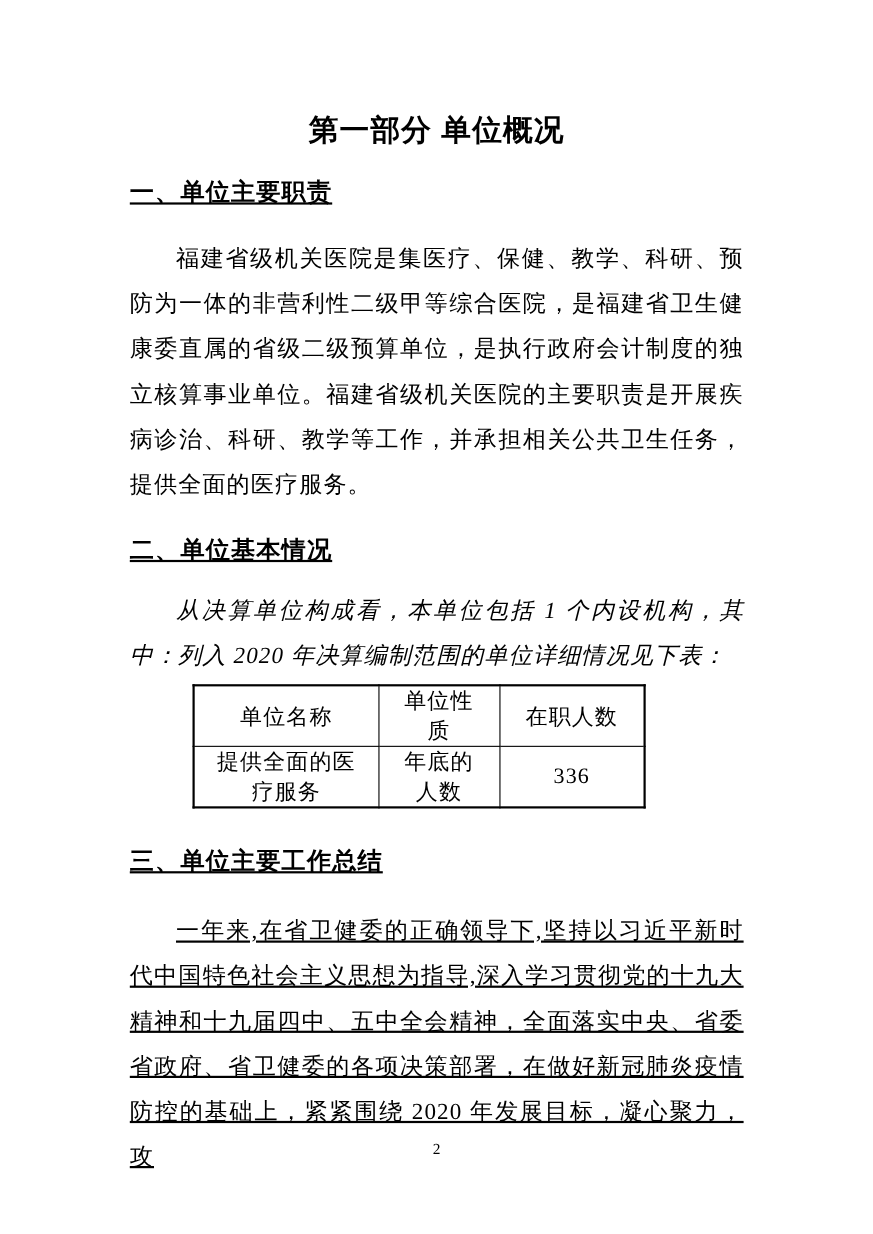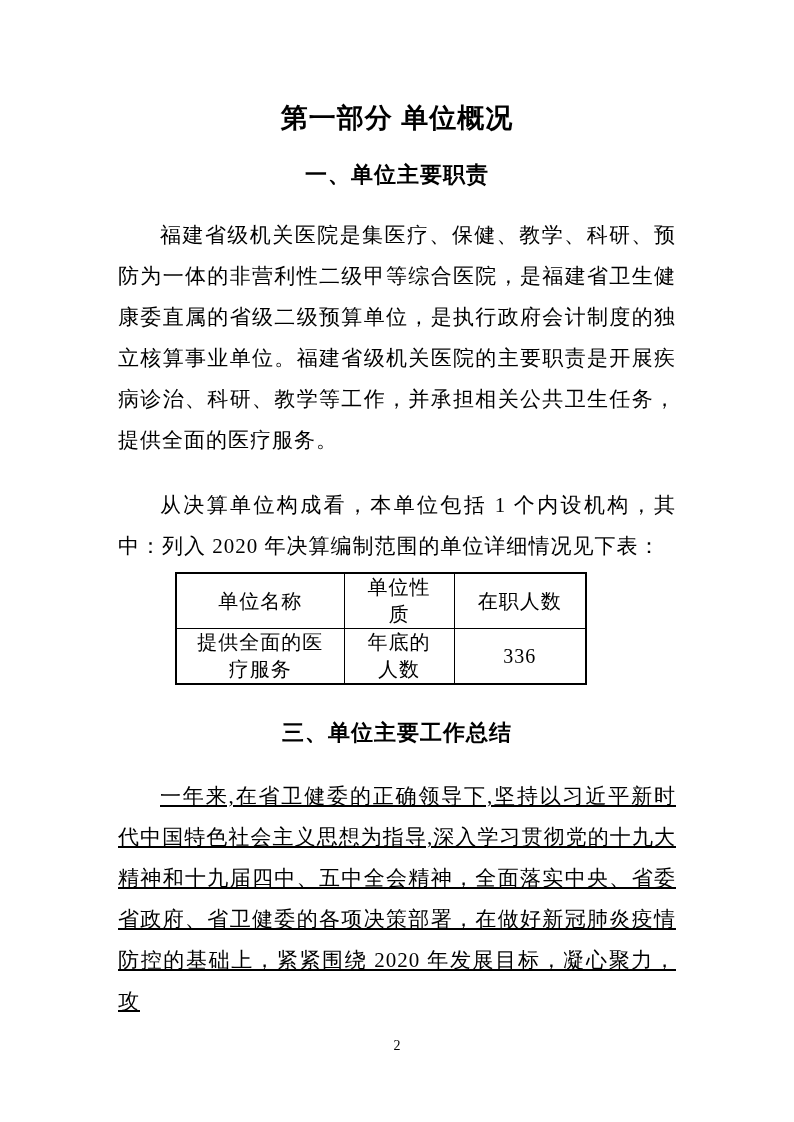--- a/index.html
+++ b/index.html
@@ -22,34 +22,35 @@
     line-height: 30px;
     text-align: center;
     letter-spacing: 1px;
   }
   .sec-heading {
     font-family: "Liberation Sans", "DejaVu Sans", sans-serif;
     font-weight: bold;
     font-size: 22px;
     line-height: 23px;
     letter-spacing: 1px;
-    text-align: center;
+    text-align: left;
+    text-decoration: underline;
   }
   .h-duties  { margin-top: 30px; }
   .h-basic   { margin-top: 27px; }
   .h-summary { margin-top: 36px; }
   .body-para {
     font-size: 21px;
     line-height: 41px;
     letter-spacing: 1px;
     text-align: justify;
     text-indent: 2em;
   }
   .p-duties  { margin-top: 29px; }
-  .p-basic   { margin-top: 24px; }
+  .p-basic   { margin-top: 24px; font-style: italic; }
   .p-summary { margin-top: 32px; text-decoration: underline; }
   .info-table {
     margin-top: 5px;
     margin-left: 57px;
     width: 410px;
     border-collapse: collapse;
     border: 2px solid #000000;
     table-layout: fixed;
     font-size: 20px;
   }
@@ -86,20 +87,21 @@
 <body>
 
 <div class="page">
 
   <h1 class="doc-title">第一部分 单位概况</h1>
 
   <h2 class="sec-heading h-duties">一、单位主要职责</h2>
 
   <p class="body-para p-duties">福建省级机关医院是集医疗、保健、教学、科研、预防为一体的非营利性二级甲等综合医院，是福建省卫生健康委直属的省级二级预算单位，是执行政府会计制度的独立核算事业单位。福建省级机关医院的主要职责是开展疾病诊治、科研、教学等工作，并承担相关公共卫生任务，提供全面的医疗服务。</p>
 
+  <h2 class="sec-heading h-basic">二、单位基本情况</h2>
 
   <p class="body-para p-basic">从决算单位构成看，本单位包括 1 个内设机构，其中：列入 2020 年决算编制范围的单位详细情况见下表：</p>
 
   <table class="info-table">
     <colgroup>
       <col class="col-name">
       <col class="col-type">
       <col class="col-staff">
     </colgroup>
     <thead>

